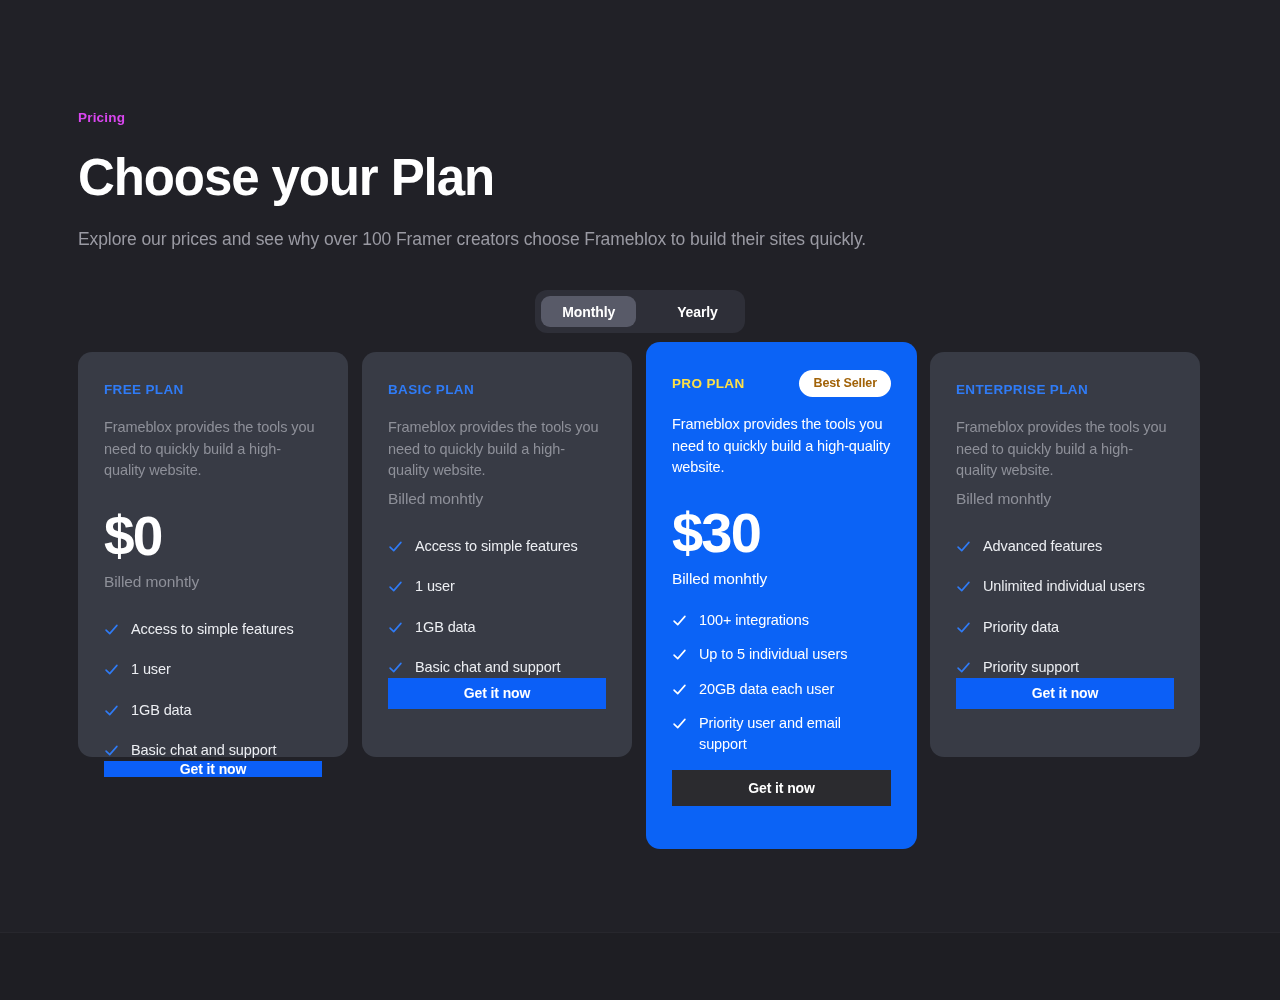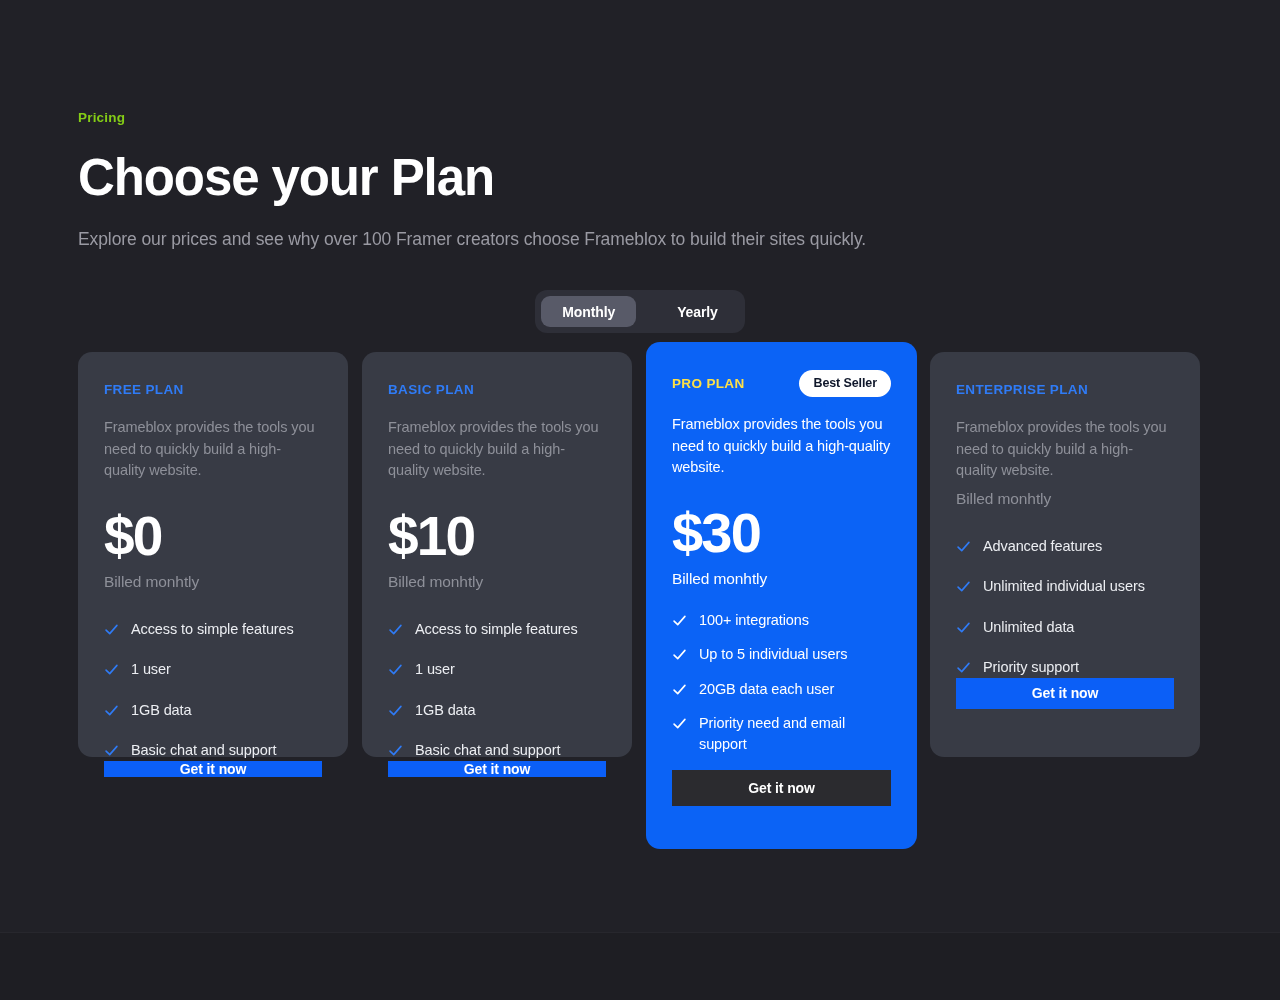--- a/index.html
+++ b/index.html
@@ -41,21 +41,21 @@
   
   .header {
     position: absolute;
     left: 78px;
     top: 108px;
     width: 1100px;
   }
   .eyebrow {
     font-size: 13.5px;
     font-weight: 700;
-    color: #84cc16;
+    color: #d946ef;
     letter-spacing: 0.2px;
     line-height: 20px;
   }
   .headline {
     margin-top: 22px;
     font-size: 51px;
     font-weight: 700;
     color: #ffffff;
     letter-spacing: -1.1px;
     line-height: 56px;
@@ -148,21 +148,21 @@
   .plan-name {
     font-size: 13.5px;
     font-weight: 700;
     color: #2f7bf6;
     letter-spacing: 0.35px;
   }
   .card.featured .plan-name { color: #fde047; }
 
   .badge {
     background: #ffffff;
-    color: #0f172a;
+    color: #a16207;
     font-size: 12.5px;
     font-weight: 700;
     border-radius: 999px;
     padding: 6px 14px 7px 14px;
     letter-spacing: -0.1px;
     line-height: 14px;
   }
 
   .card-desc {
     margin-top: 17px;
@@ -299,21 +299,20 @@
         </li>
       </ul>
       <button class="cta">Get it now</button>
     </div>
 
     <div class="card c1">
       <div class="card-top">
         <div class="plan-name">BASIC PLAN</div>
       </div>
       <p class="card-desc">Frameblox provides the tools you need to quickly build a high-quality website.</p>
-      <div class="price">$10</div>
       <div class="billed">Billed monhtly</div>
       <ul class="features">
         <li class="feature">
           <svg class="check" viewBox="0 0 16 16" fill="none">
             <path d="M2.2 8.6 L6.1 12.4 L13.8 3.6" stroke="#2f7bf6" stroke-width="1.7" stroke-linecap="round" stroke-linejoin="round"></path>
           </svg>
           <span class="feature-text">Access to simple features</span>
         </li>
         <li class="feature">
           <svg class="check" viewBox="0 0 16 16" fill="none">
@@ -361,21 +360,21 @@
         <li class="feature">
           <svg class="check" viewBox="0 0 16 16" fill="none">
             <path d="M2.2 8.6 L6.1 12.4 L13.8 3.6" stroke="#ffffff" stroke-width="1.7" stroke-linecap="round" stroke-linejoin="round"></path>
           </svg>
           <span class="feature-text">20GB data each user</span>
         </li>
         <li class="feature">
           <svg class="check" viewBox="0 0 16 16" fill="none">
             <path d="M2.2 8.6 L6.1 12.4 L13.8 3.6" stroke="#ffffff" stroke-width="1.7" stroke-linecap="round" stroke-linejoin="round"></path>
           </svg>
-          <span class="feature-text">Priority need and email support</span>
+          <span class="feature-text">Priority user and email support</span>
         </li>
       </ul>
       <button class="cta">Get it now</button>
     </div>
 
     <div class="card c3">
       <div class="card-top">
         <div class="plan-name">ENTERPRISE PLAN</div>
       </div>
       <p class="card-desc">Frameblox provides the tools you need to quickly build a high-quality website.</p>
@@ -390,21 +389,21 @@
         <li class="feature">
           <svg class="check" viewBox="0 0 16 16" fill="none">
             <path d="M2.2 8.6 L6.1 12.4 L13.8 3.6" stroke="#2f7bf6" stroke-width="1.7" stroke-linecap="round" stroke-linejoin="round"></path>
           </svg>
           <span class="feature-text">Unlimited individual users</span>
         </li>
         <li class="feature">
           <svg class="check" viewBox="0 0 16 16" fill="none">
             <path d="M2.2 8.6 L6.1 12.4 L13.8 3.6" stroke="#2f7bf6" stroke-width="1.7" stroke-linecap="round" stroke-linejoin="round"></path>
           </svg>
-          <span class="feature-text">Unlimited data</span>
+          <span class="feature-text">Priority data</span>
         </li>
         <li class="feature">
           <svg class="check" viewBox="0 0 16 16" fill="none">
             <path d="M2.2 8.6 L6.1 12.4 L13.8 3.6" stroke="#2f7bf6" stroke-width="1.7" stroke-linecap="round" stroke-linejoin="round"></path>
           </svg>
           <span class="feature-text">Priority support</span>
         </li>
       </ul>
       <button class="cta">Get it now</button>
     </div>

